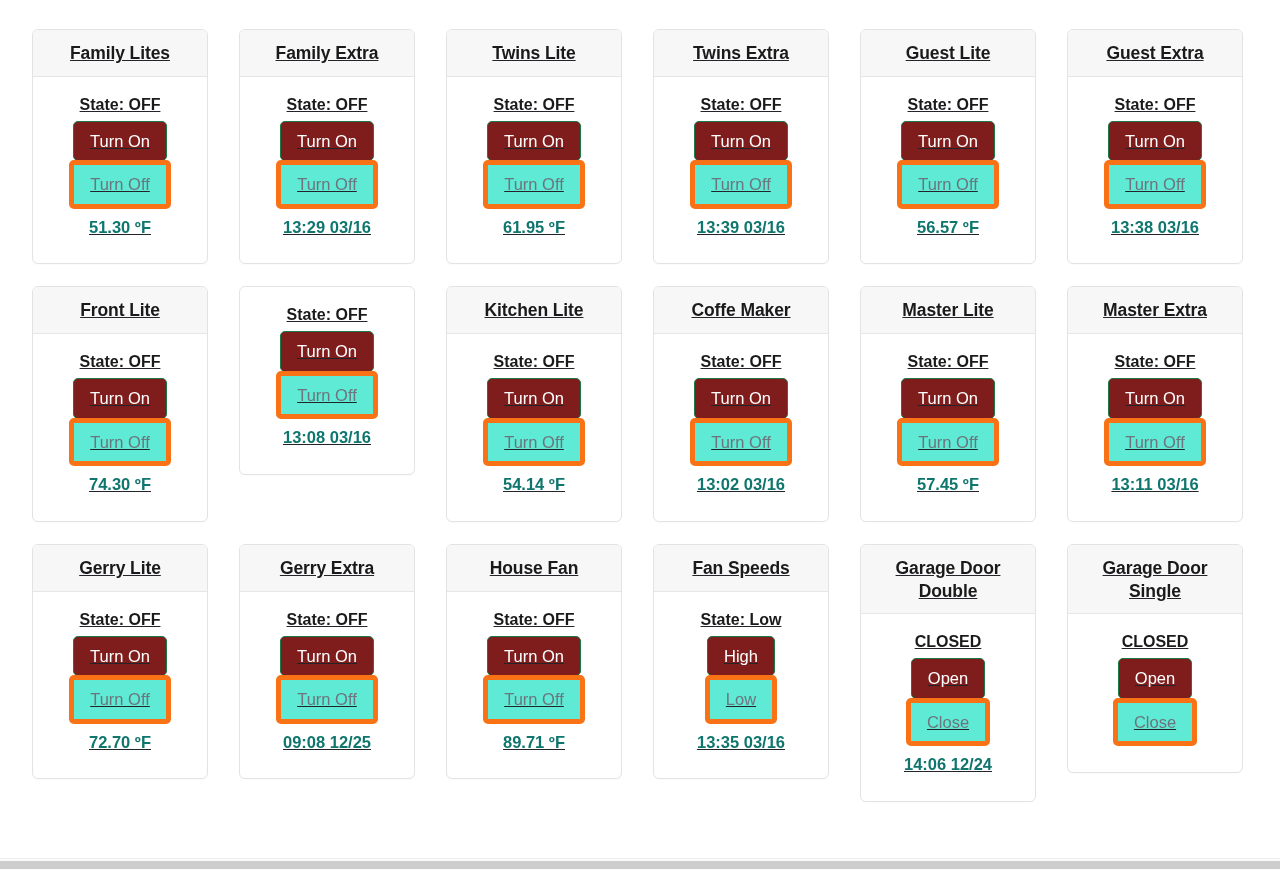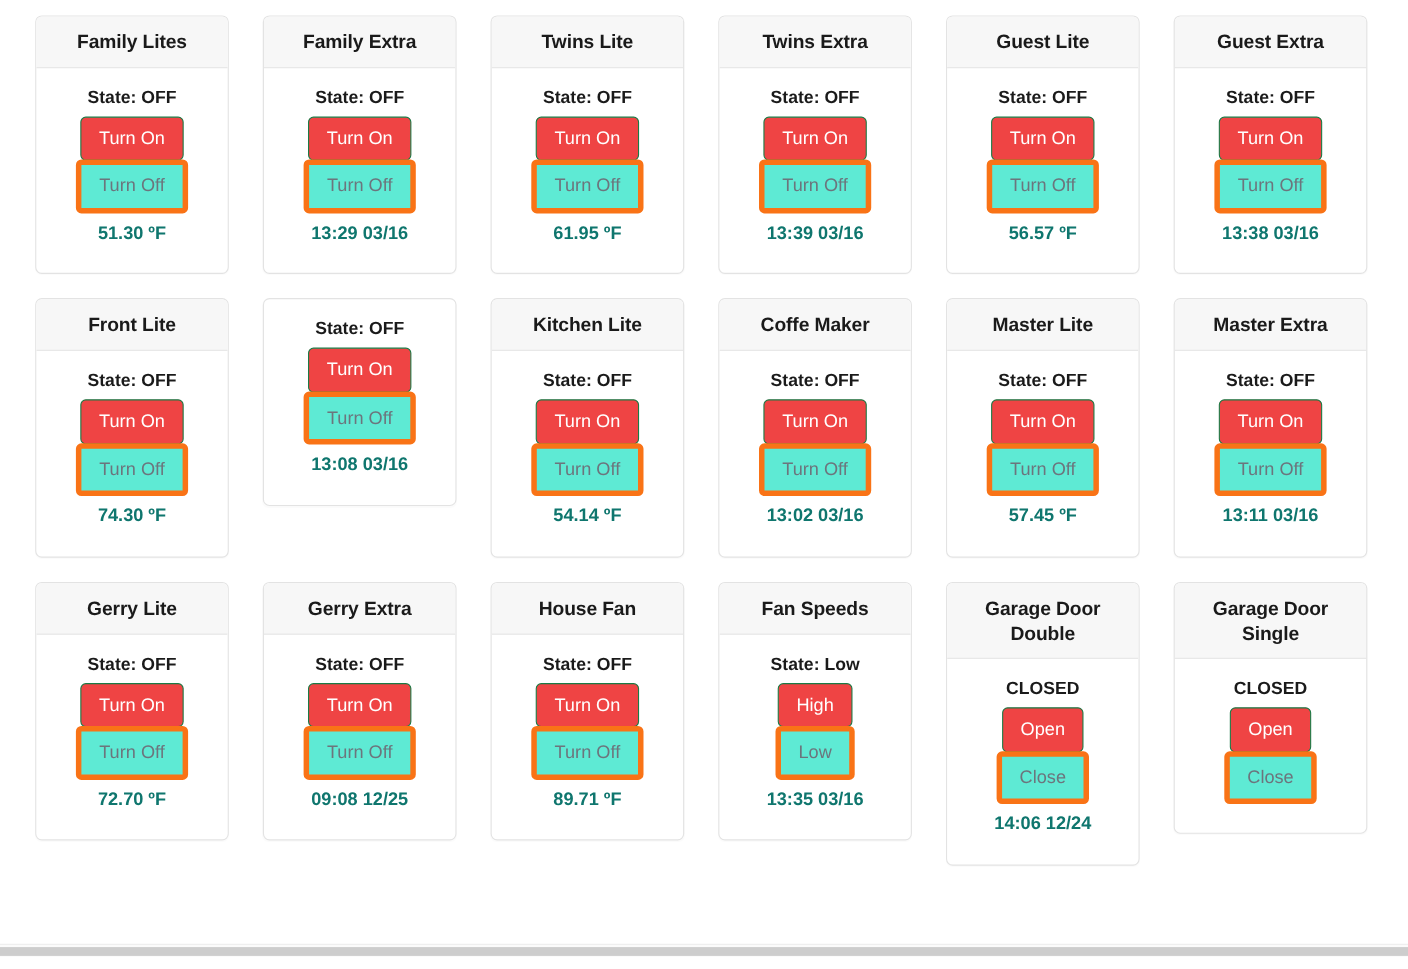--- a/index.html
+++ b/index.html
@@ -15,21 +15,22 @@
     font-family: "Liberation Sans", sans-serif;
     color: #212529;
     -webkit-font-smoothing: antialiased;
   }
 
   #dashboard {
     position: relative;
     width: 1280px;
     height: 870px;
     box-sizing: border-box;
-    padding: 14px 0 0 0;
+    padding: 29px 0 0 0;
+    text-decoration: underline;
   }
 
   .grid {
     display: grid;
     grid-template-columns: repeat(6, 176px);
     column-gap: 31px;
     row-gap: 22px;
     padding-left: 32px;
     align-items: start;
   }
@@ -86,21 +87,21 @@
     font-size: 16.5px;
     line-height: 1;
     border-radius: 5px;
     padding: 11px 16px;
     text-align: center;
     cursor: pointer;
     white-space: nowrap;
   }
 
   .btn-on {
-    background: #ef4444;
+    background: #7f1d1d;
     color: #ffffff;
     border: 1px solid #1b7a45;
   }
 
   .btn-off {
     background: #5eead4;
     color: #6c757d;
     border: 5px solid #f97316;
     margin-top: -1px;
   }

